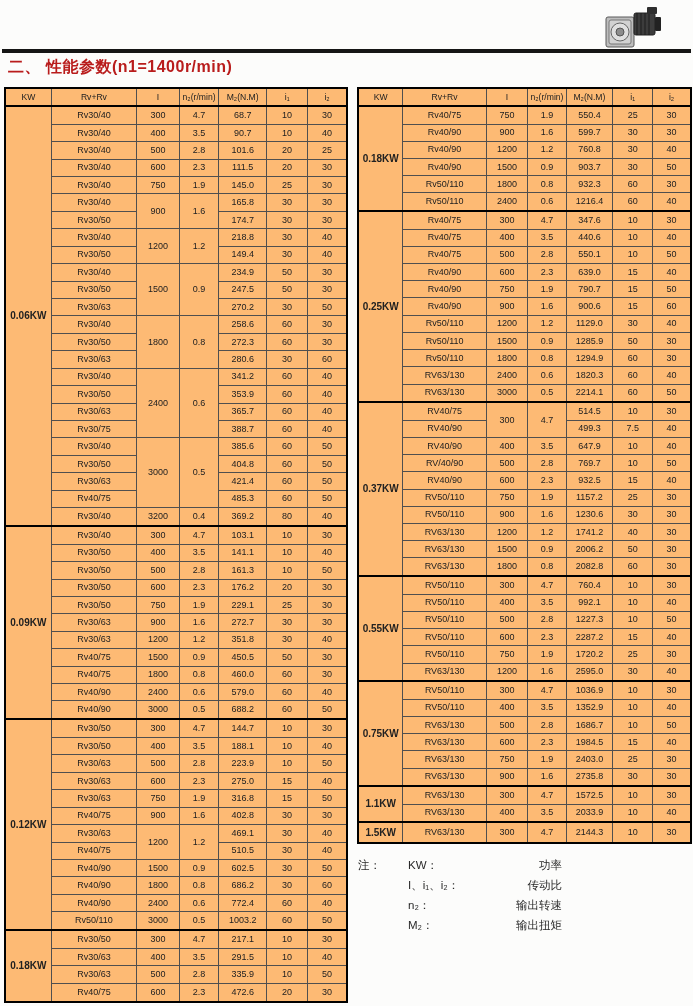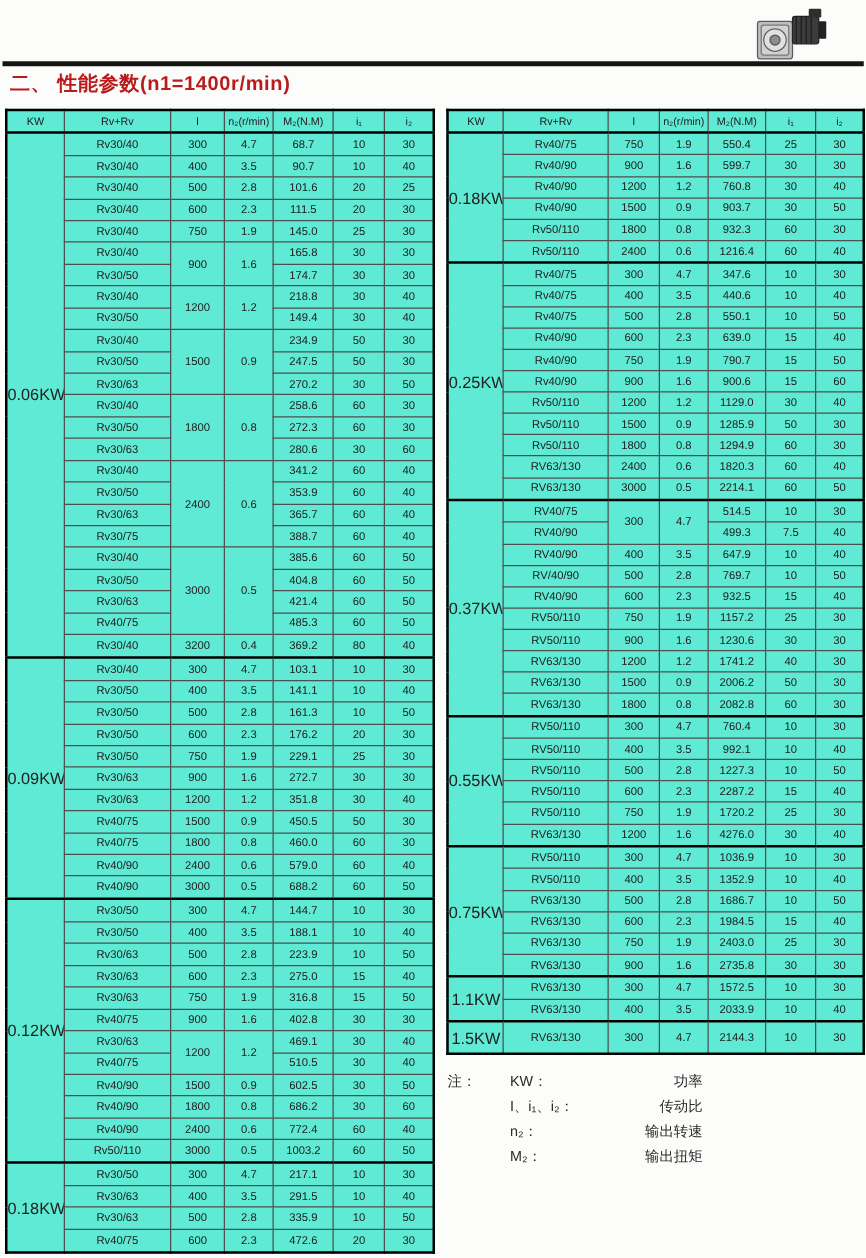--- a/index.html
+++ b/index.html
@@ -8,34 +8,34 @@
     background:#fcfcfb;
     font-family:"Liberation Sans","DejaVu Sans",sans-serif;
     color:#1c1c1c;
   }
   .top-rule{position:absolute;top:49px;left:2px;right:2px;height:4px;background:#151515;}
   .logo{position:absolute;top:4px;right:28px;width:62px;height:48px;}
   .page-title{position:absolute;top:57px;left:8px;font-size:16px;font-weight:bold;color:#b91c1c;letter-spacing:.5px;}
 
   table.perf{
     position:absolute;border-collapse:collapse;table-layout:fixed;
-    border:2px solid #000;background:#5eead4;
+    border:2px solid #000;background:#fdba74;
   }
   #table-left{left:4px;top:87px;width:344px;height:916px;}
   #table-right{left:357px;top:87px;width:335px;height:757px;}
   table.perf th, table.perf td{
     border:1px solid #4f4f4f;
     font-size:9px;line-height:1;
     text-align:center;vertical-align:middle;
     padding:0;overflow:hidden;white-space:nowrap;
     color:#212121;font-weight:normal;
   }
   table.perf thead th{height:16px;font-size:8.6px;}
   table.perf tr.sec-start td{border-top:2px solid #000;}
-  table.perf td.kw{font-size:13px;}
+  table.perf td.kw{font-size:10px;font-weight:bold;}
 
   .notes{
     position:absolute;left:358px;top:858px;
     font-size:11.5px;color:#2a2a2a;
     display:grid;grid-template-columns:42px 100px auto;
     row-gap:5px;column-gap:8px;
   }
   .notes .prefix{text-align:left;}
   .notes .term{text-align:left;}
   .notes .def{text-align:right;}
@@ -748,21 +748,21 @@
         <td>750</td>
         <td>1.9</td>
         <td>1720.2</td>
         <td>25</td>
         <td>30</td>
       </tr>
       <tr>
         <td>RV63/130</td>
         <td>1200</td>
         <td>1.6</td>
-        <td>4276.0</td>
+        <td>2595.0</td>
         <td>30</td>
         <td>40</td>
       </tr>
       <tr class="sec-start">
         <td rowspan="6" class="kw">0.75KW</td>
         <td>RV50/110</td>
         <td>300</td>
         <td>4.7</td>
         <td>1036.9</td>
         <td>10</td>

